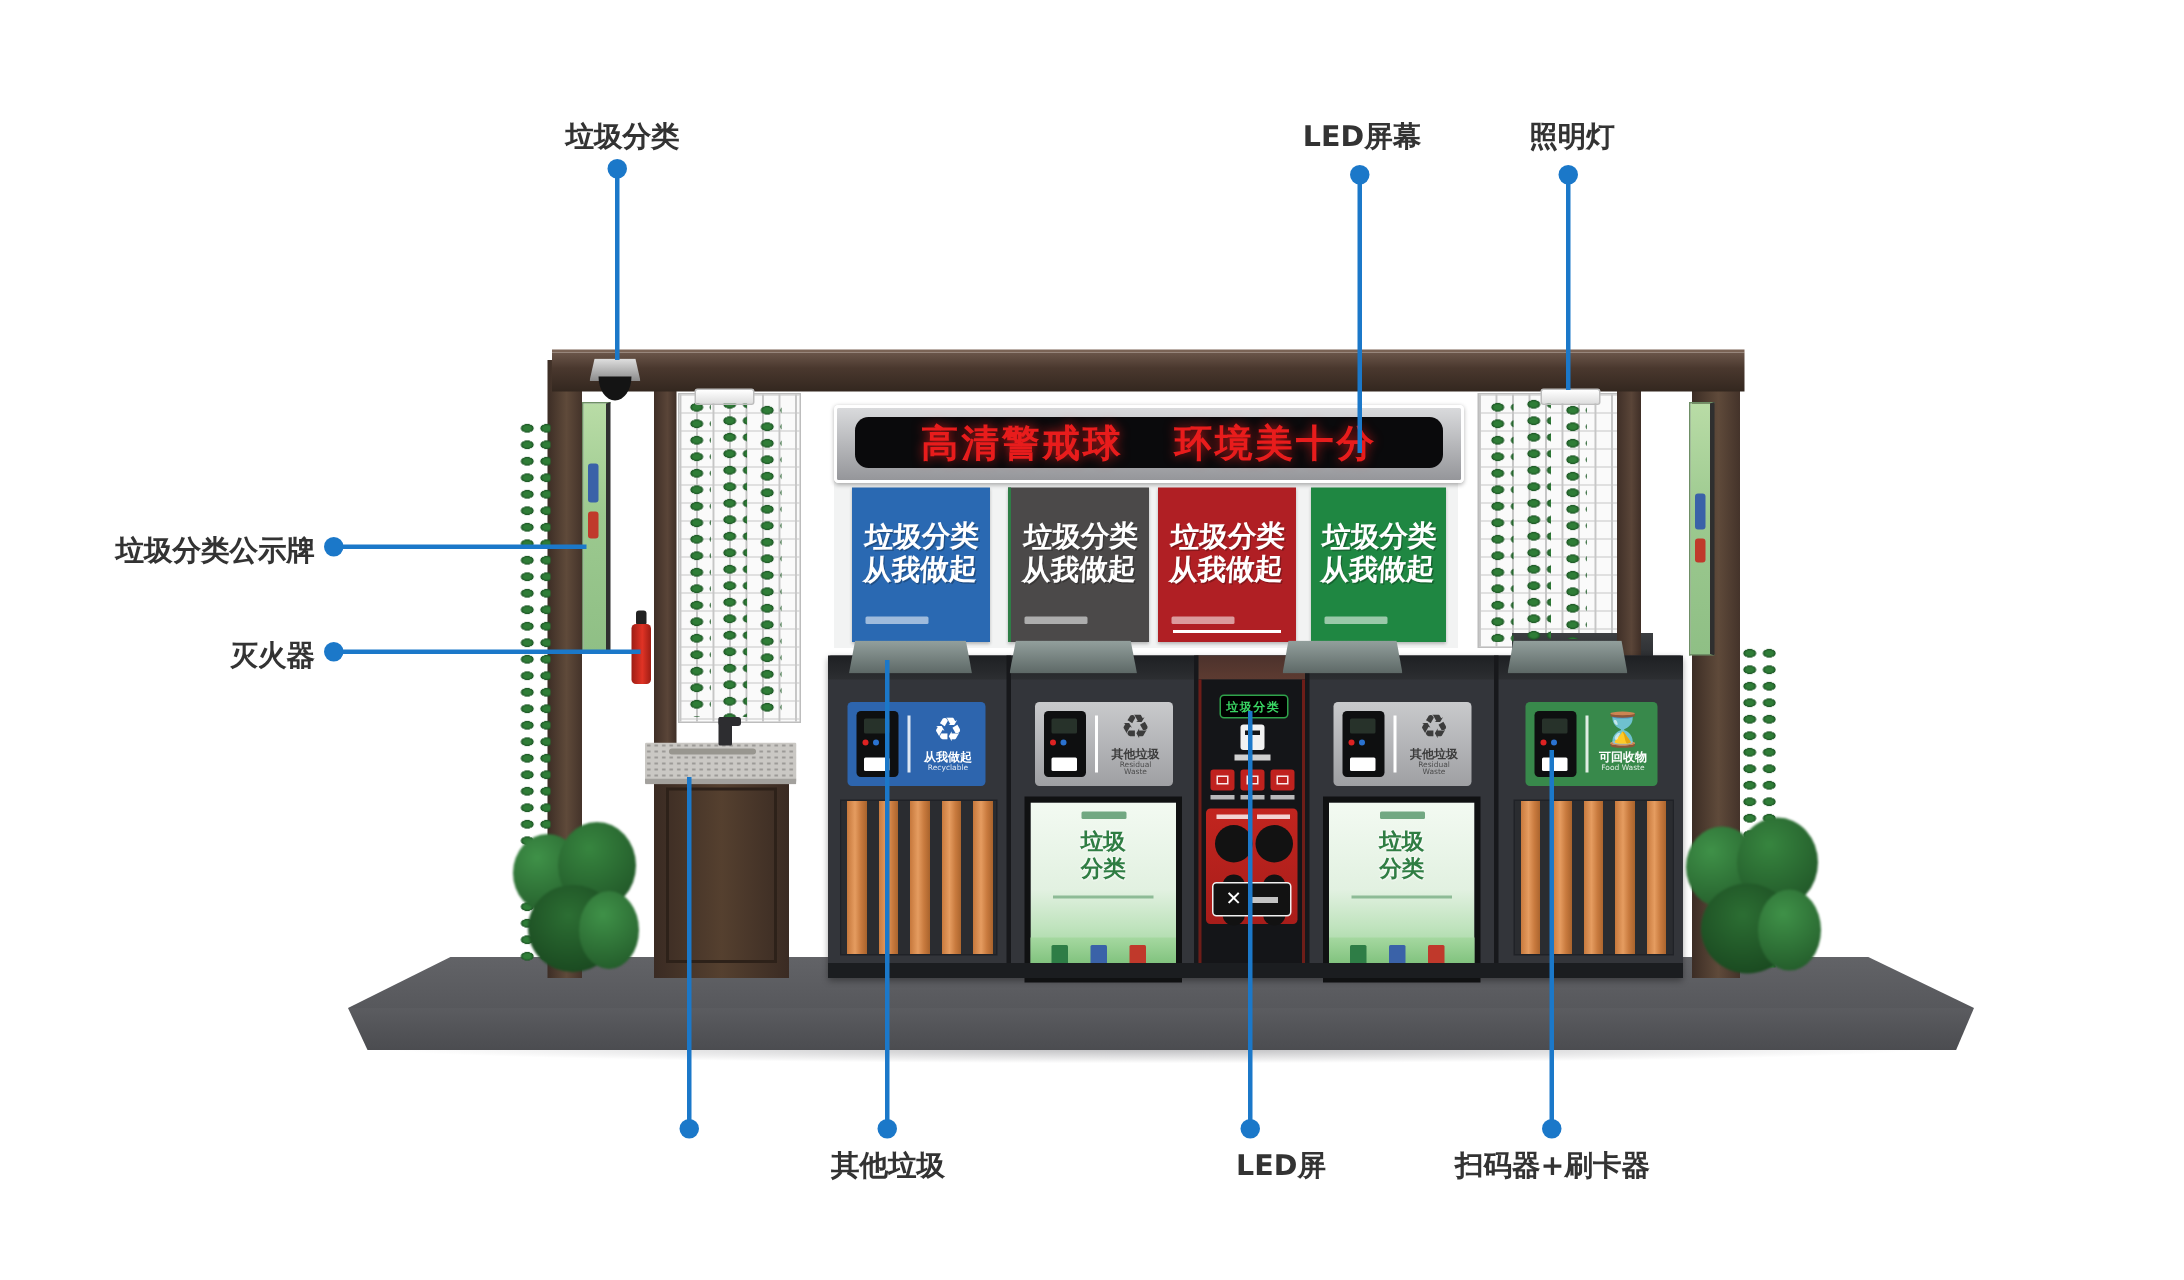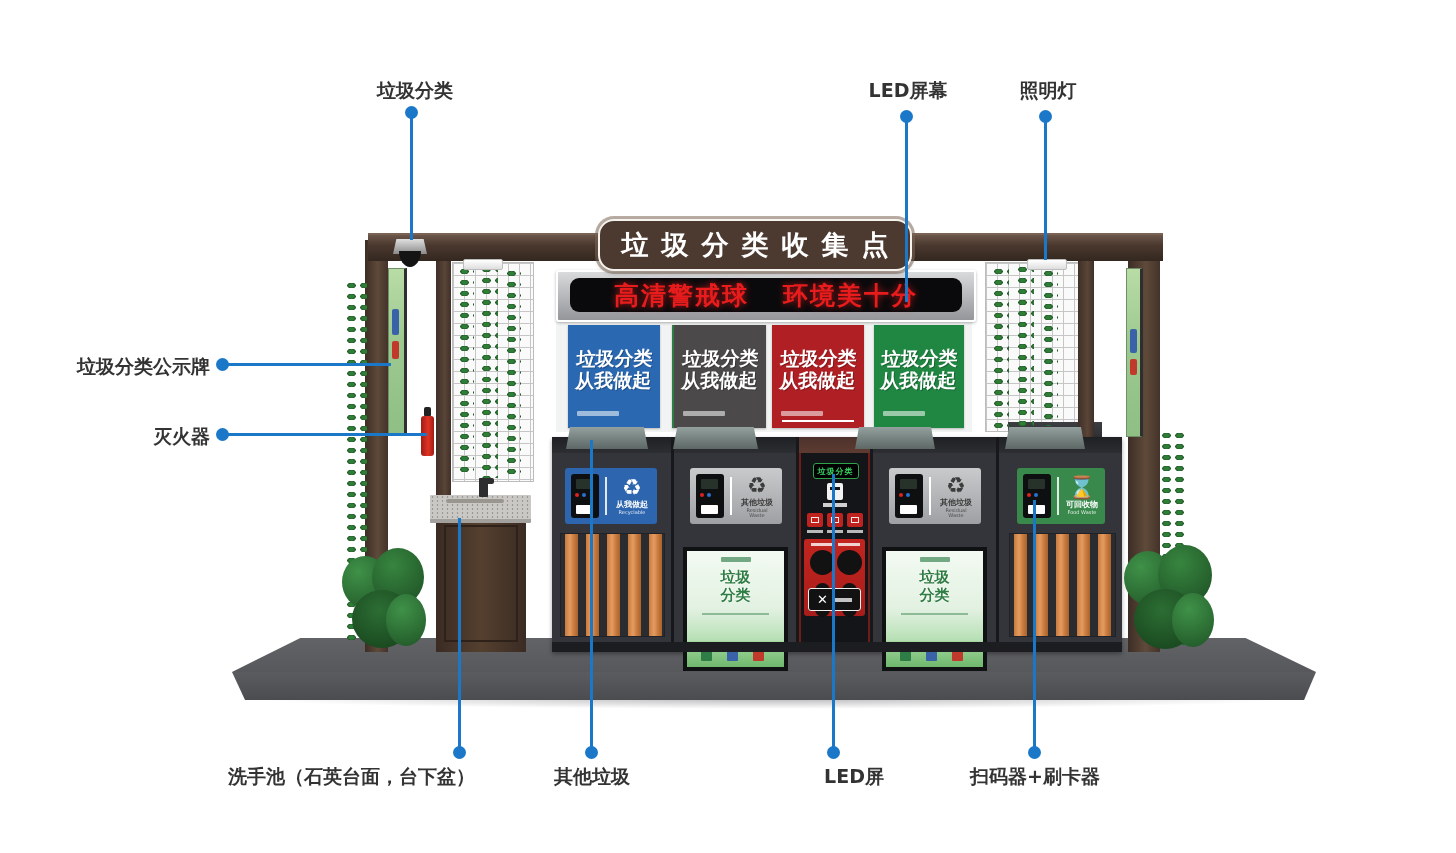--- a/index.html
+++ b/index.html
@@ -101,21 +101,21 @@
   .pdiv{width:2px;height:38px;margin:0 6px;flex:0 0 auto;}
   .picol{flex:1;text-align:center;line-height:1;}
   .picol .glyph{font-size:22px;display:block;}
   .picol .zh{font-size:8px;font-weight:bold;display:block;margin-top:2px;}
   .picol .en{font-size:5px;display:block;margin-top:1px;opacity:.85;}
 
   .wood{position:absolute;background:
     repeating-linear-gradient(90deg,#2a2c30 0 4px,#c87a3e 4px,#e59c60 9px,#c87a3e 13px,#a9632c 17px,#2a2c30 17px,#2a2c30 21px);
     border:1px solid #202227;}
   .miniposter{position:absolute;background:linear-gradient(180deg,#f3faf2 0%,#e2f1e1 50%,#bfe3bd 72%,#8cc98a 100%);
-    border:4px solid #101112;margin-top:16px;}
+    border:4px solid #101112;}
   .mp-brand{position:absolute;left:50%;top:6px;width:30px;height:5px;margin-left:-15px;background:#2e7d46;opacity:.65;border-radius:1px;}
   .mp-slogan{position:absolute;left:0;right:0;top:17px;text-align:center;font-size:15px;font-weight:900;color:#2f7d43;line-height:1.2;
     text-shadow:0 0 2px #fff,0 0 2px #fff;}
   .mp-divider{position:absolute;left:15%;right:15%;top:62px;height:2px;background:rgba(47,125,67,.45);}
   .mp-grass{position:absolute;left:0;right:0;bottom:0;height:26px;background:linear-gradient(180deg,#a5d8a0,#6fb86d);}
   .mp-bin{position:absolute;bottom:6px;width:11px;height:15px;border-radius:1px;}
 
   
   .cled{position:absolute;left:50%;top:10px;width:44px;height:14px;margin-left:-22px;background:#000;
     border:1px solid #2fa24a;border-radius:3px;color:#39d563;font-size:8px;font-weight:bold;
@@ -190,23 +190,20 @@
     <i class="blip" style="top:90px;height:16px;background:#c0392b"></i>
   </div>
 
   <div class="cam-house"></div>
   <div class="cam-dome"></div>
   <div class="lamp" style="left:463px;top:259px;width:38px"></div>
   <div class="lamp" style="left:1027px;top:259px;width:38px"></div>
   <div class="ext-top"></div>
   <div class="ext-body"></div>
 
-  <div class="sign">
-    <span>垃圾分类收集点</span>
-  </div>
 
   <div class="ledframe">
     <div class="ledscr">
       <span>高清警戒球</span>
       <span>环境美十分</span>
     </div>
   </div>
 
   <div class="poster-wall">
     <div class="poster" style="left:12px;background:#2a69b2">
@@ -405,21 +402,20 @@
   <div class="lbl rgt" style="left:60px;top:354px;width:150px">垃圾分类公示牌</div>
   <div class="dot" style="left:216px;top:358px"></div>
   <div class="hline" style="left:227px;top:363px;width:164px"></div>
 
   <div class="lbl rgt" style="left:60px;top:424px;width:150px">灭火器</div>
   <div class="dot" style="left:216px;top:428px"></div>
   <div class="hline" style="left:227px;top:433px;width:200px"></div>
 
   <div class="vline" style="left:458px;top:518px;height:230px"></div>
   <div class="dot" style="left:453px;top:746px"></div>
-  <div class="lbl ctr" style="left:228px;top:764px;width:240px">洗手池（石英台面，台下盆）</div>
 
   <div class="vline" style="left:590px;top:440px;height:308px"></div>
   <div class="dot" style="left:585px;top:746px"></div>
   <div class="lbl ctr" style="left:512px;top:764px;width:160px">其他垃圾</div>
 
   <div class="vline" style="left:832px;top:474px;height:274px"></div>
   <div class="dot" style="left:827px;top:746px"></div>
   <div class="lbl ctr" style="left:794px;top:764px;width:120px">LED屏</div>
 
   <div class="vline" style="left:1033px;top:500px;height:248px"></div>

